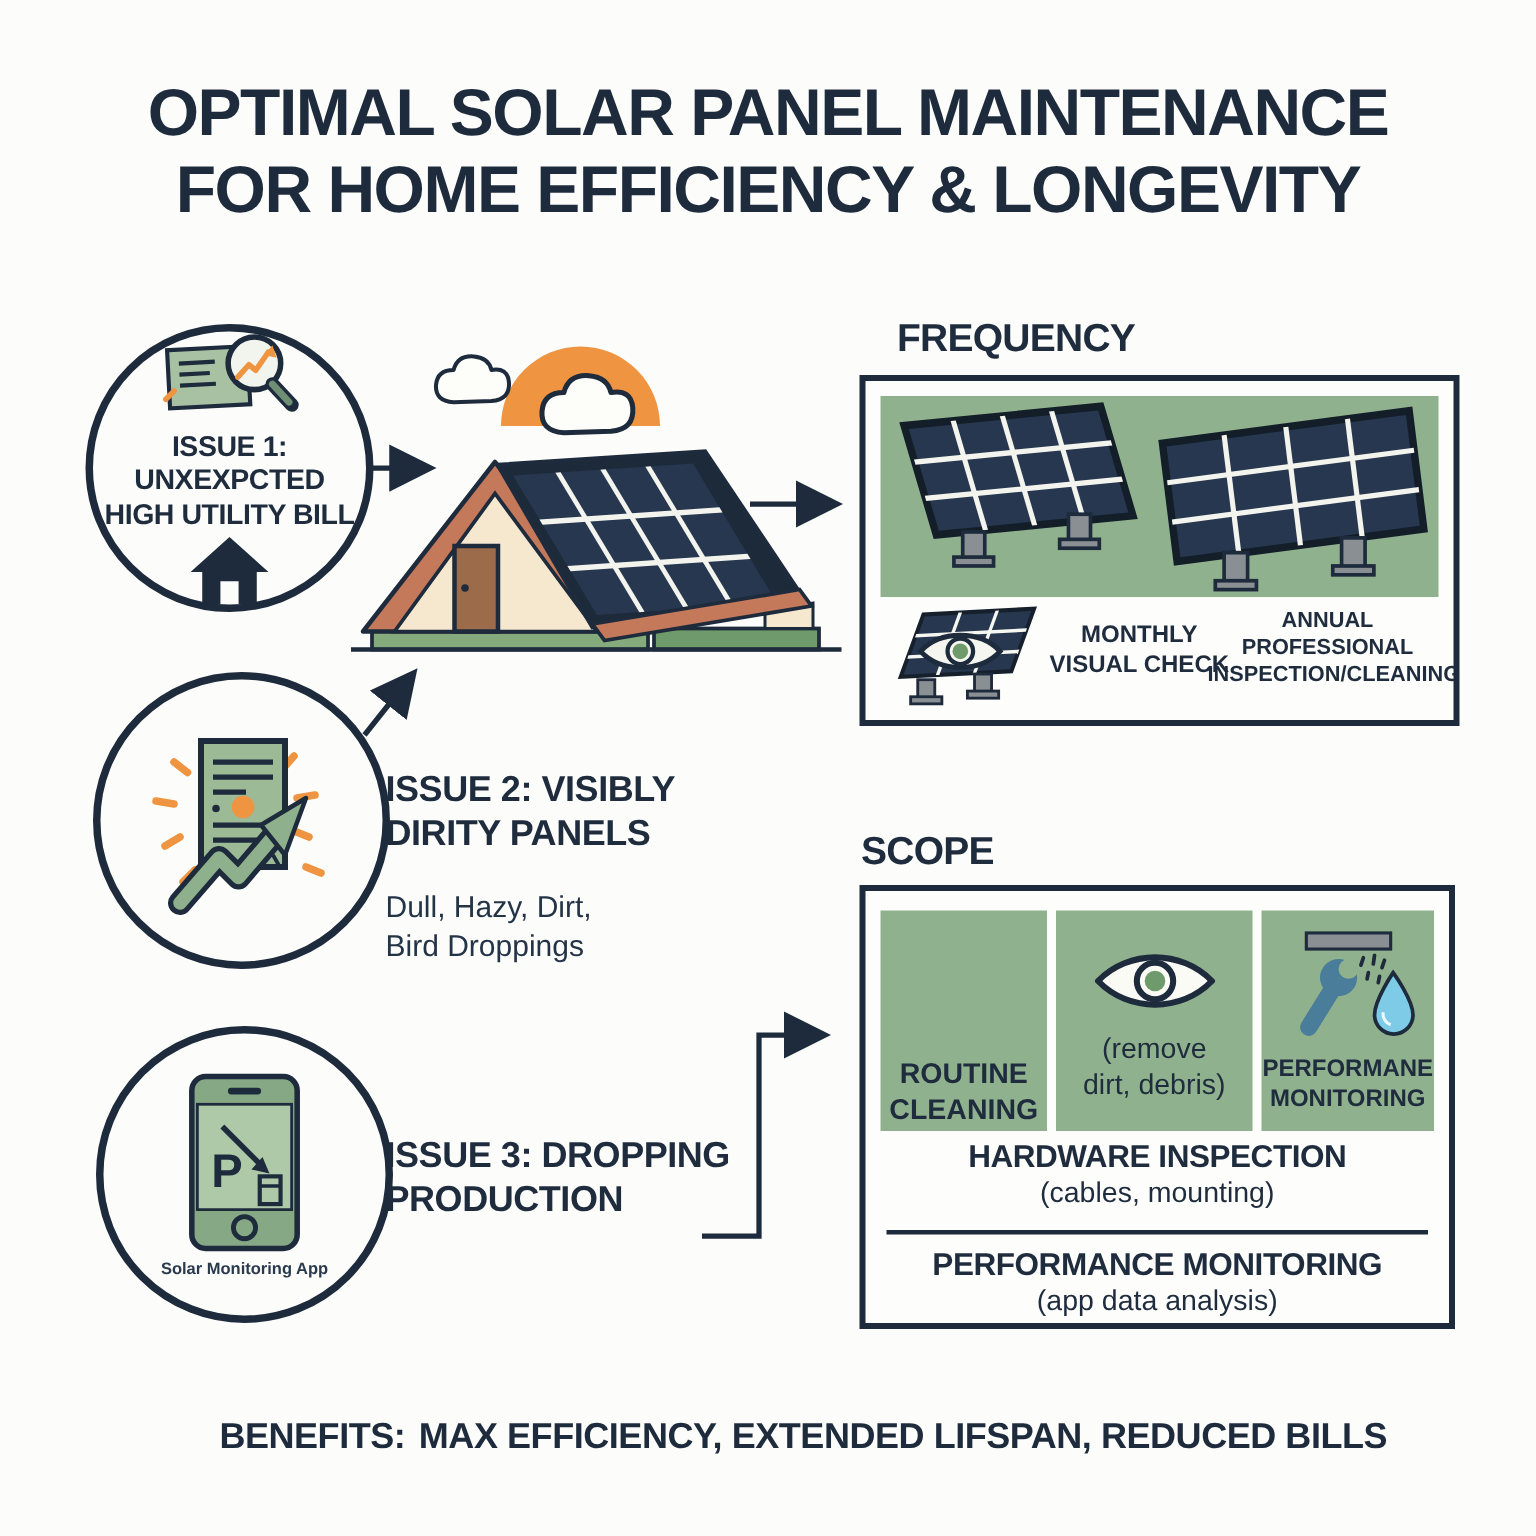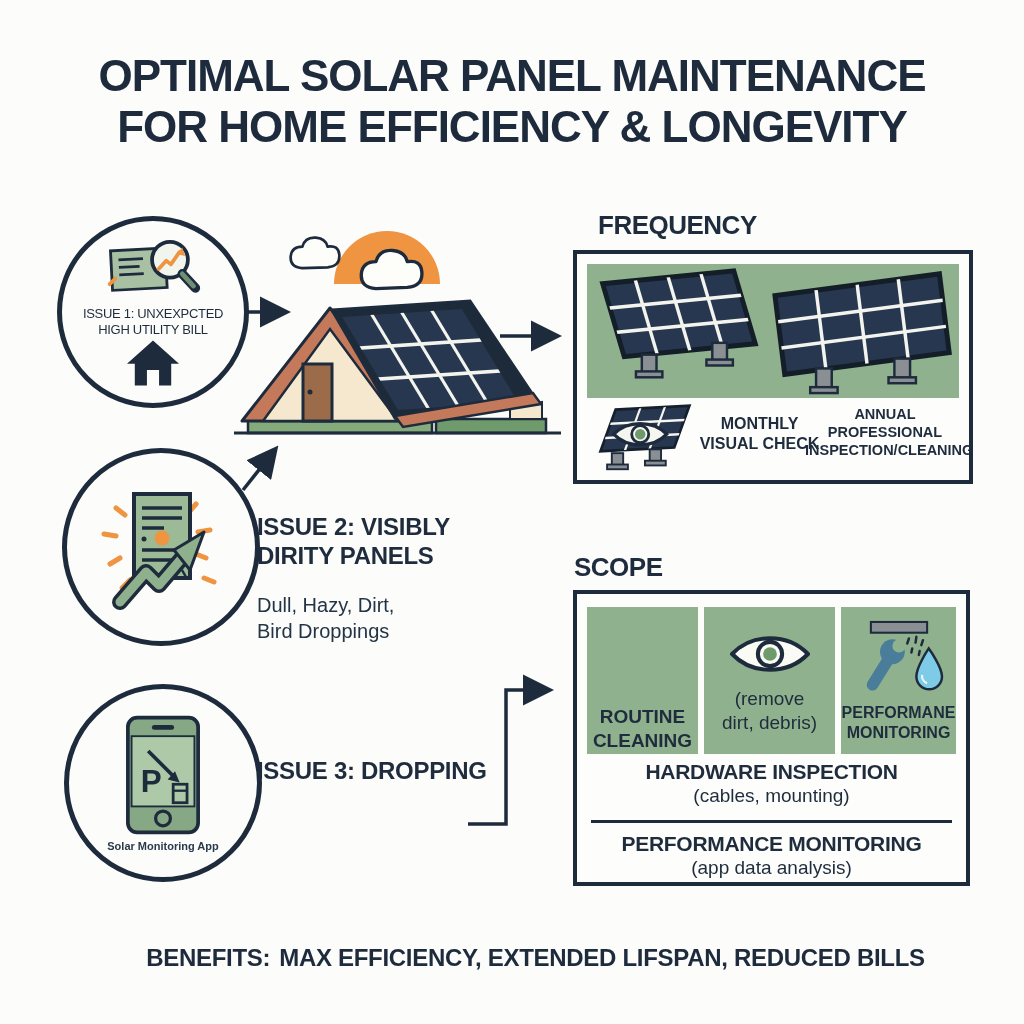--- a/index.html
+++ b/index.html
@@ -11,21 +11,21 @@
   .abs{position:absolute;}
   
   .title{top:50px;left:0;right:0;text-align:center;font-weight:700;
          font-size:44px;line-height:1.16;letter-spacing:-1px;color:#1d2b3c;}
   
   .circle{border:5px solid #1d2b3c;border-radius:50%;background:#fcfcfa;
           display:flex;flex-direction:column;align-items:center;justify-content:center;}
   .c1{left:57px;top:216px;width:182px;height:182px;gap:2px;}
   .c2{left:62px;top:448px;width:188px;height:188px;}
   .c3{left:64px;top:684px;width:188px;height:188px;gap:4px;}
-  .c1 .ctext{font-size:13px;font-weight:400;text-align:center;line-height:1.2;letter-spacing:-0.3px;}
+  .c1 .ctext{font-size:19px;font-weight:700;text-align:center;line-height:1.2;letter-spacing:-0.3px;}
   .phone-caption{font-size:11px;font-weight:600;color:#2a3a4d;}
   
   .issue-head{font-size:24px;font-weight:700;line-height:1.22;letter-spacing:-0.3px;}
   .issue-sub{font-size:20px;font-weight:400;line-height:1.3;color:#243447;}
   .i2h{left:257px;top:512px;}
   .i2s{left:257px;top:592px;}
   .i3h{left:257px;top:756px;}
   
   .sec-head{font-size:26px;font-weight:700;letter-spacing:-0.5px;}
   .freq-head{left:574px;top:210px;margin-left:24px;}
@@ -137,20 +137,21 @@
     <div>ISSUE 2: VISIBLY</div>
     <div>DIRITY PANELS</div>
   </div>
   <div class="abs issue-sub i2s">
     <div>Dull, Hazy, Dirt,</div>
     <div>Bird Droppings</div>
   </div>
 
   <div class="abs issue-head i3h">
     <div>ISSUE 3: DROPPING</div>
+    <div>PRODUCTION</div>
   </div>
 
   <svg class="abs" style="left:230px;top:222px;" width="335" height="218" viewBox="0 0 335 218">
     <path d="M104,62 A53,53 0 0 1 210,62 Z" fill="#ef9440"></path>
     <g fill="#fdfdfa" stroke="#1d2b3c" stroke-width="3" stroke-linejoin="round">
       <path transform="translate(58,12) scale(0.9)" d="M16,38 q-14,-1 -13,-13 q1,-11 13,-11 q3,-11 15,-10 q11,1 13,10 q12,-2 13,9 q1,13 -13,14 z"></path>
       <path transform="translate(128,24) scale(1.12)" d="M16,38 q-14,-1 -13,-13 q1,-11 13,-11 q3,-11 15,-10 q11,1 13,10 q12,-2 13,9 q1,13 -13,14 z"></path>
     </g>
     <rect x="18" y="197" width="184" height="14" fill="#85ab7d" stroke="#1d2b3c" stroke-width="2.5"></rect>
     <rect x="206" y="197" width="110" height="14" fill="#6f9a6b" stroke="#1d2b3c" stroke-width="2.5"></rect>

